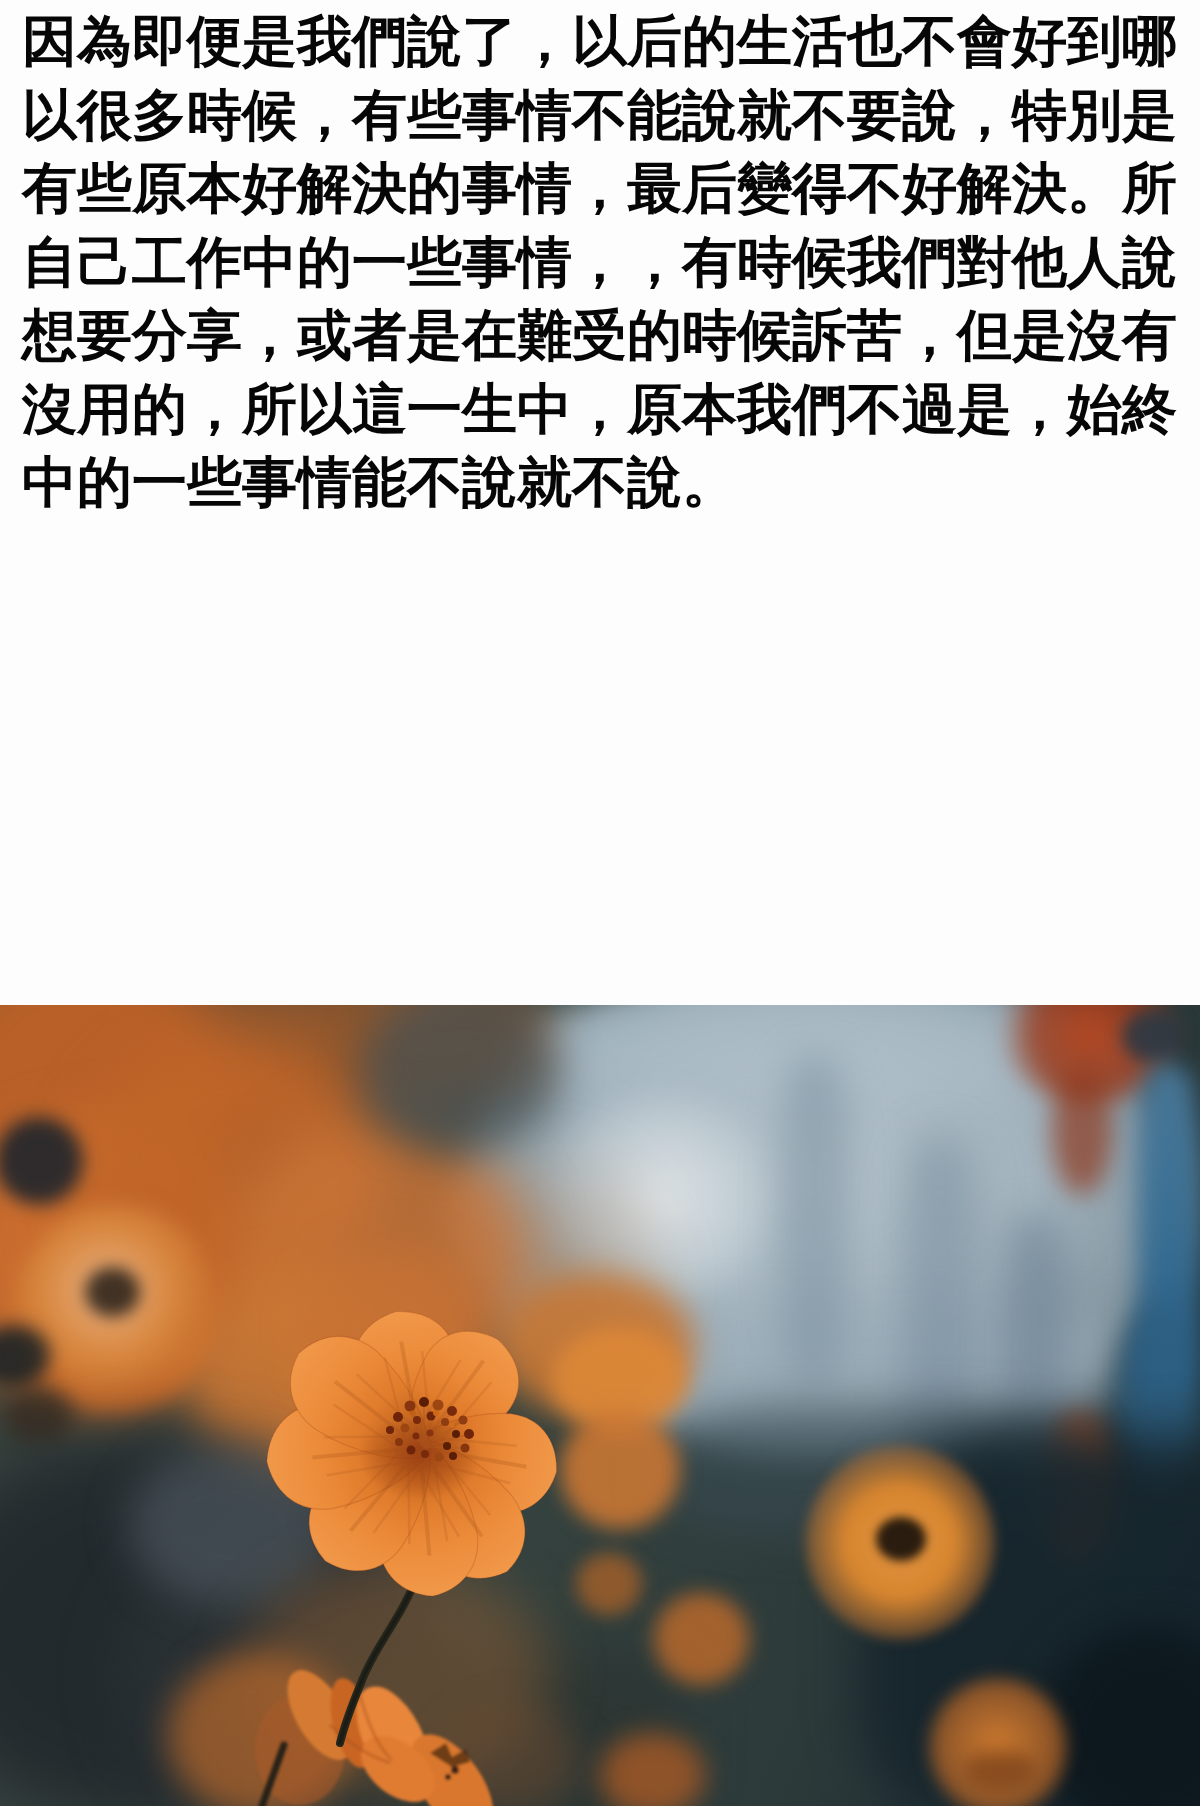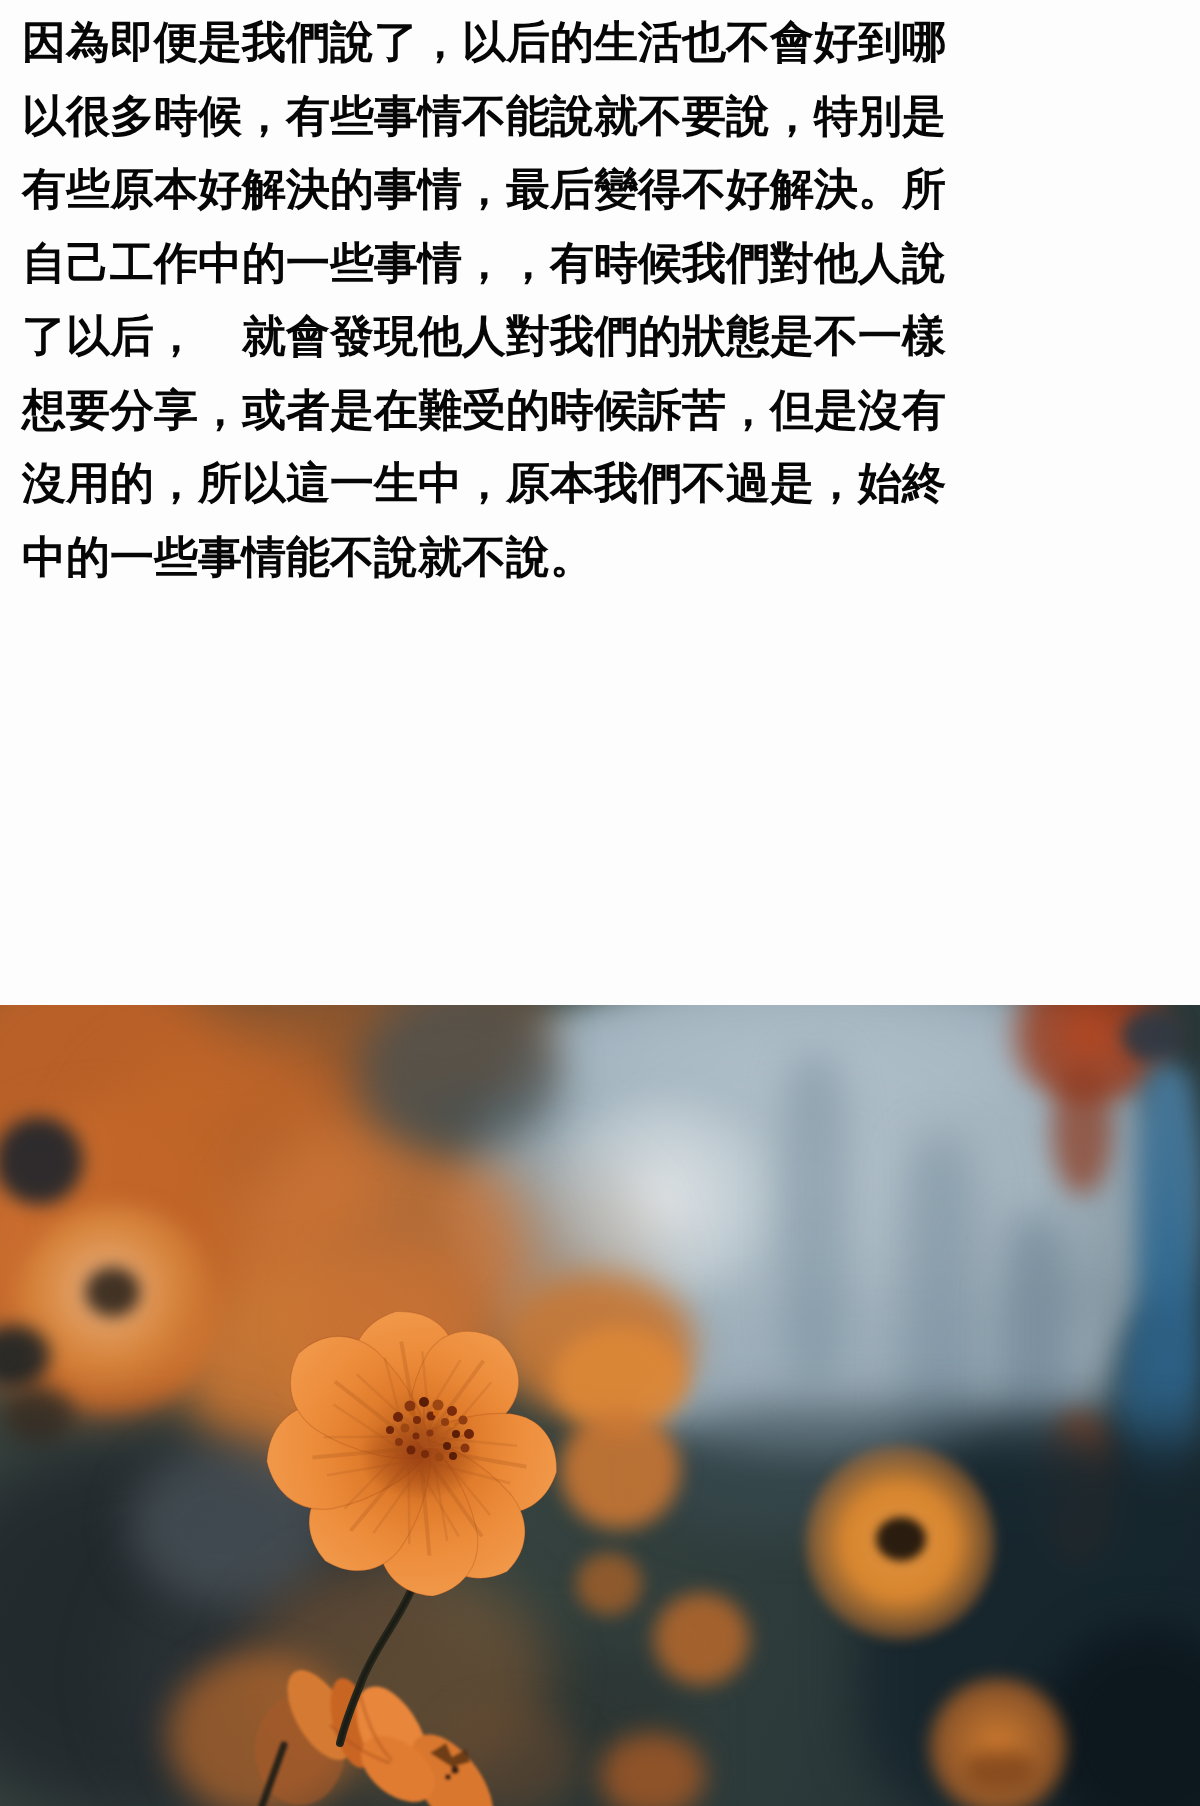--- a/index.html
+++ b/index.html
@@ -4,21 +4,21 @@
 <style>
   html,body{margin:0;padding:0;background:#ffffff;}
   body{width:1200px;font-family:"Liberation Sans","DejaVu Sans",sans-serif;}
 
   
   .article{
     width:1200px;height:1005px;background:#fdfdfd;
     box-sizing:border-box;padding:5px 18px 0 22px;overflow:hidden;
   }
   .tline{
-    font-size:44px;line-height:73.5px;font-weight:700;color:#060606;
+    font-size:55px;line-height:73.5px;font-weight:700;color:#060606;
     letter-spacing:0px;white-space:nowrap;
   }
 
   
   .photo{
     position:relative;width:1200px;height:801px;overflow:hidden;
     background:linear-gradient(115deg,#3a4540 0%,#36433f 45%,#2c3a3a 72%,#1e2c32 100%);
   }
   .ph{position:absolute;border-radius:50%;}
   .rect{border-radius:32%;}
@@ -90,21 +90,20 @@
   .haze-br{left:440px;top:700px;width:140px;height:110px;background:rgba(106,74,48,.5);filter:blur(16px);}
 </style>
 </head>
 <body>
 
 <div class="article">
   <div class="tline">因為即便是我們說了，以后的生活也不會好到哪</div>
   <div class="tline">以很多時候，有些事情不能說就不要說，特別是</div>
   <div class="tline">有些原本好解決的事情，最后變得不好解決。所</div>
   <div class="tline">自己工作中的一些事情，，有時候我們對他人說</div>
-  <div class="tline">了以后，　就會發現他人對我們的狀態是不一樣</div>
   <div class="tline">想要分享，或者是在難受的時候訴苦，但是沒有</div>
   <div class="tline">沒用的，所以這一生中，原本我們不過是，始終</div>
   <div class="tline">中的一些事情能不說就不說。</div>
 </div>
 
 <div class="photo">
 
   <div class="ph rect sky-top"></div>
   <div class="ph sky-main"></div>
   <div class="ph sky-bright"></div>

